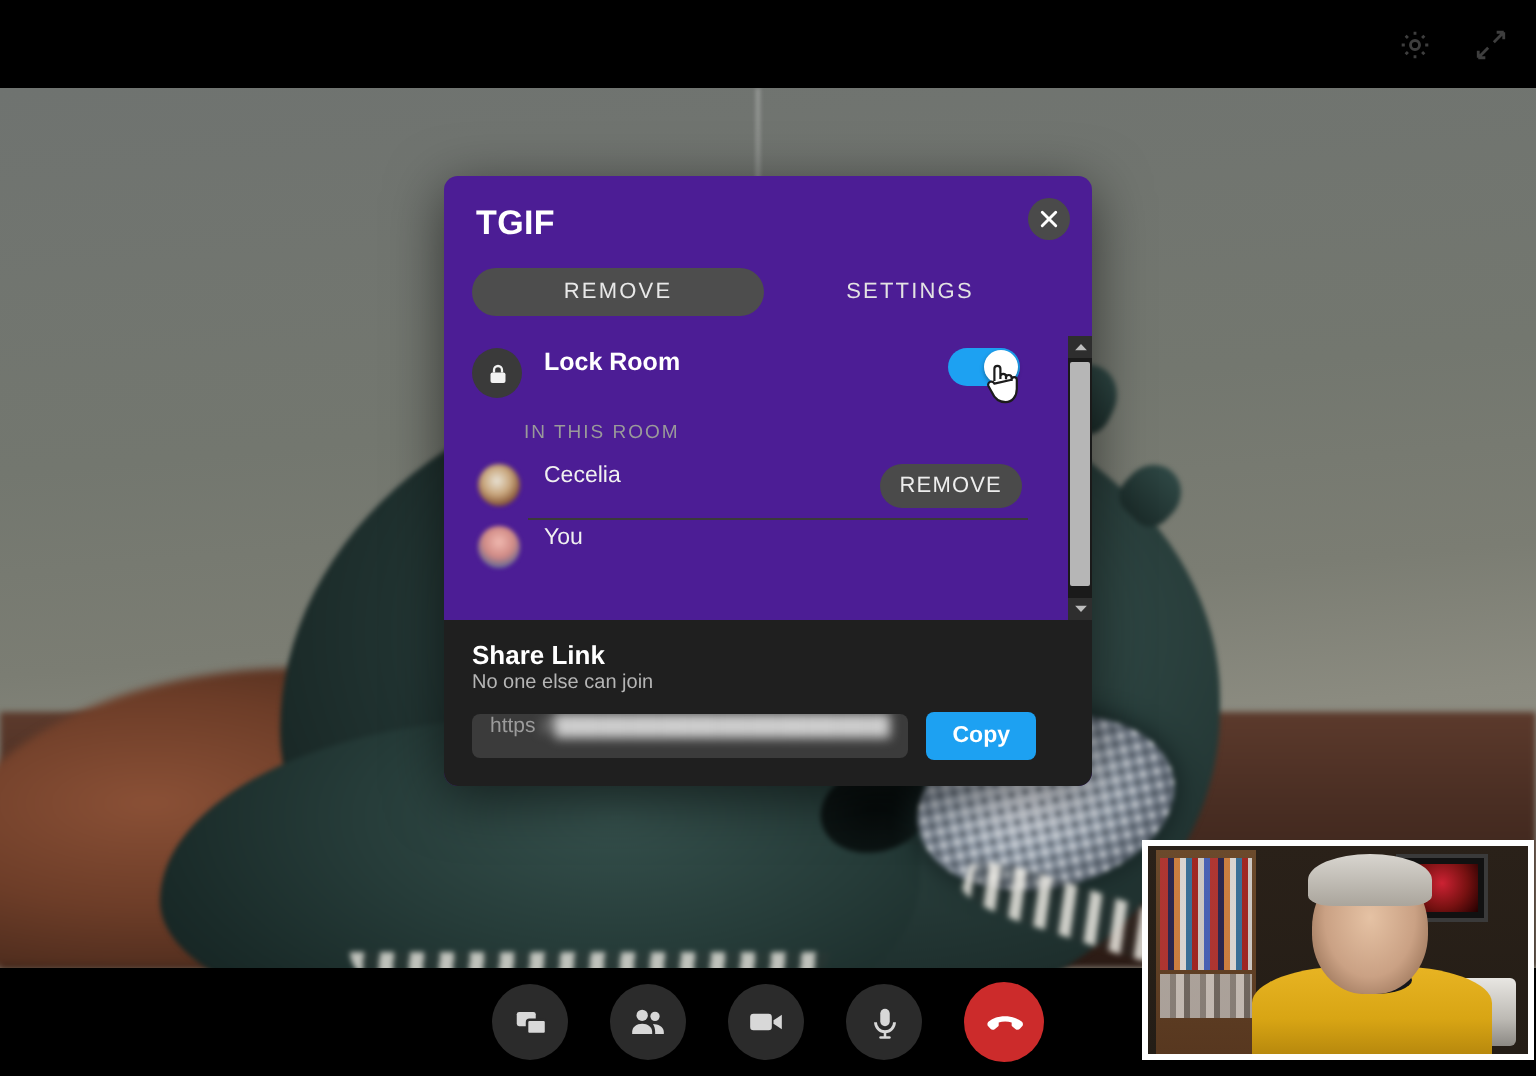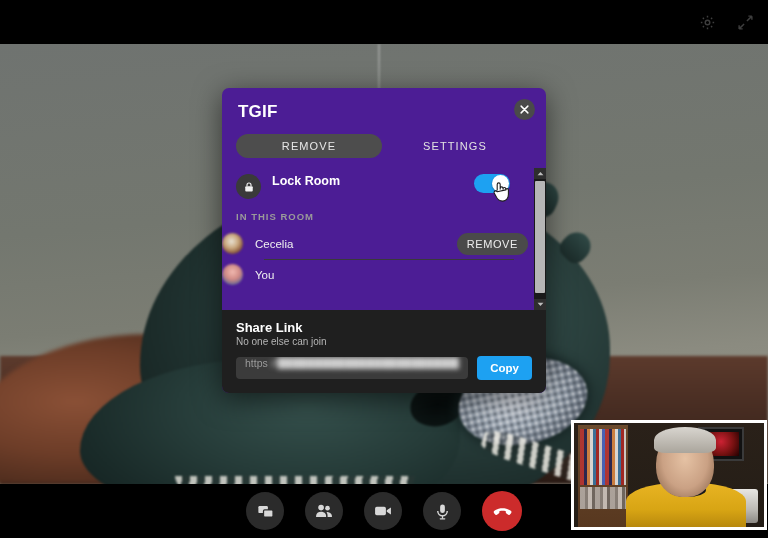--- a/index.html
+++ b/index.html
@@ -219,25 +219,26 @@
   .toggle {
     width:36px; height:19px; border-radius:10px; background:#1da1f2;
     position:relative; cursor:pointer; flex:0 0 auto; margin-right:4px;
   }
   .toggle .knob {
     position:absolute; right:1px; top:1px; width:17px; height:17px;
     border-radius:50%; background:#fff; box-shadow:0 1px 2px rgba(0,0,0,.35);
   }
 
   .section-label {
-    color:#9a9a9a; font-size:9.5px; font-weight:bold; letter-spacing:1px;
-    padding:2px 14px 6px 14px;
-  }
-
-  .person { display:flex; align-items:center; padding:4px 0; height:31px; position:relative; }
+    color:#9a9a9a; font-size:9.5px; font-weight:normal; letter-spacing:1px;
+    padding:2px 14px 6px 28px;
+    margin-left:12px;
+  }
+
+  .person { display:flex; align-items:flex-start; padding:4px 17px; height:31px; position:relative; }
   .person + .person::before {
     content:""; position:absolute; left:42px; right:14px; top:0; height:1px; background:#3a3a3a;
   }
   .avatar { width:21px; height:21px; border-radius:50%; flex:0 0 auto; filter:blur(1px); }
   .avatar.a1 { background:radial-gradient(circle at 45% 40%,#e8e2d4 0%,#c9a77e 40%,#8a5a3a 70%,#4a3020 100%); }
   .avatar.a2 { background:radial-gradient(circle at 50% 38%,#f0b9b0 0%,#d08a85 45%,#7e6f8e 70%,#2a7fd0 100%); }
   .person-name { color:#f0f0f0; font-size:11.5px; margin-left:12px; flex:1 1 auto; }
   .remove-btn {
     background:#4a4a4a; color:#ededed; font-size:11px; letter-spacing:.6px;
     padding:5px 10px; border-radius:11px; border:none; cursor:pointer;
@@ -245,21 +246,21 @@
 
   
   .sbar { position:absolute; right:0; top:0; width:12px; height:142px; background:#1a1a1a; cursor:pointer; }
   .sbar .arr { width:12px; height:11px; display:flex; align-items:center; justify-content:center; background:#2e2e2e; }
   .sbar .arr.down { position:absolute; bottom:0; left:0; }
   .sbar .thumb {
     position:absolute; left:1px; top:13px; width:10px; height:112px;
     background:#b6b6b6; border-radius:1px;
   }
 
-  .sharesec { background:#1f1f1f; padding:10px 14px 13px 14px; }
+  .sharesec { background:#1f1f1f; padding:10px 28px 13px 14px; }
   .share-title { color:#fff; font-size:13px; font-weight:bold; }
   .share-sub { color:#b5b5b5; font-size:10px; margin-top:1px; }
   .share-row { display:flex; align-items:center; gap:9px; margin-top:9px; }
   .share-input {
     flex:1 1 auto; height:22px; background:#3b3b3b; border-radius:4px;
     border:none; display:flex; align-items:flex-start; padding:0 9px; overflow:hidden;
     position:relative; cursor:text;
   }
   .share-input .proto { color:#9b9b9b; font-size:10.5px; flex:0 0 auto; }
   .share-input .blurred {

